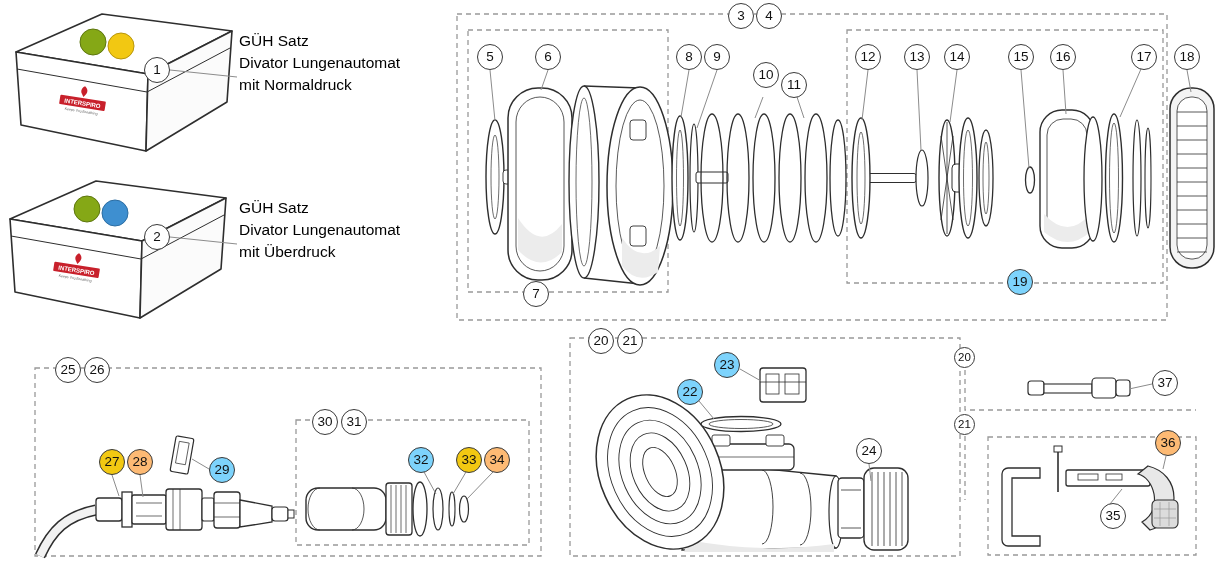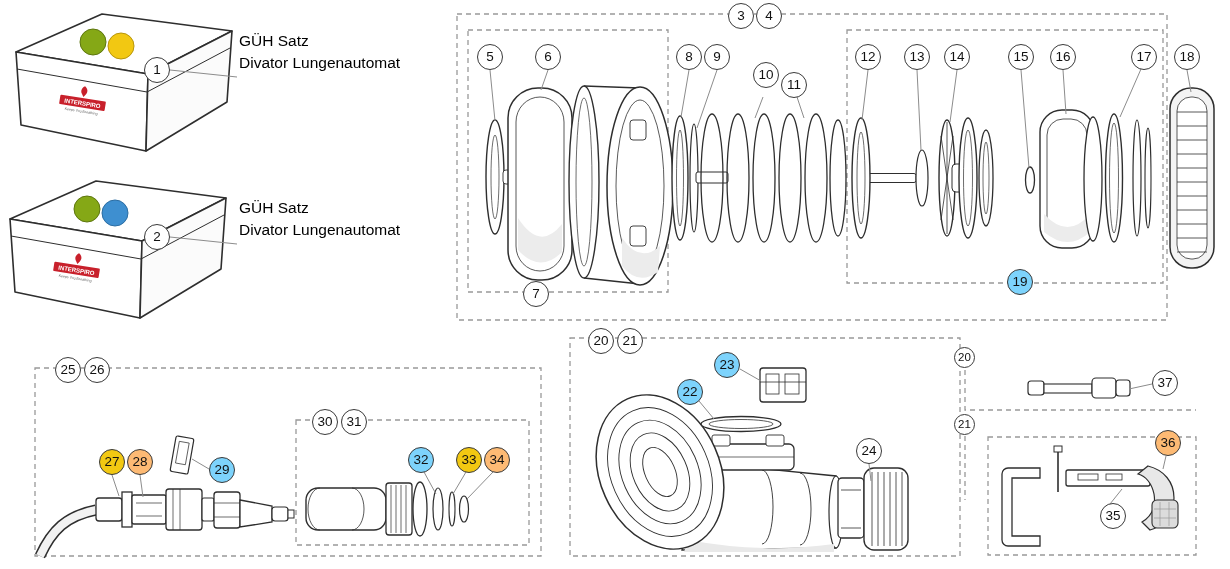--- a/index.html
+++ b/index.html
@@ -298,24 +298,26 @@
       <line x1="493" y1="472" x2="467" y2="499"></line>
       <line x1="1110" y1="504" x2="1122" y2="489"></line>
       <line x1="1166" y1="456" x2="1163" y2="469"></line>
       <line x1="1152" y1="384" x2="1129" y2="389"></line>
     </g>
   </svg>
 
   <div class="label-block" style="left:239px;top:30px">
     <div class="t">GÜH Satz</div>
     <div>Divator Lungenautomat</div>
+    <div>mit Normaldruck</div>
   </div>
   <div class="label-block" style="left:239px;top:197px">
     <div class="t">GÜH Satz</div>
     <div>Divator Lungenautomat</div>
+    <div>mit Überdruck</div>
   </div>
 
   <div class="callout" style="left:144px;top:57px">1</div>
   <div class="callout" style="left:144px;top:224px">2</div>
   <div class="callout" style="left:728px;top:3px">3</div>
   <div class="callout" style="left:756px;top:3px">4</div>
   <div class="callout" style="left:477px;top:44px">5</div>
   <div class="callout" style="left:535px;top:44px">6</div>
   <div class="callout" style="left:523px;top:281px">7</div>
   <div class="callout" style="left:676px;top:44px">8</div>

